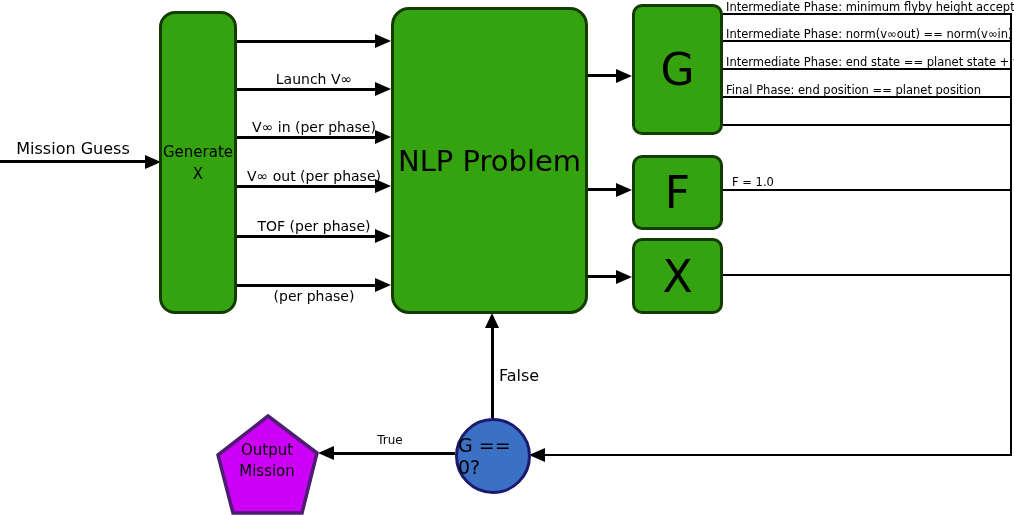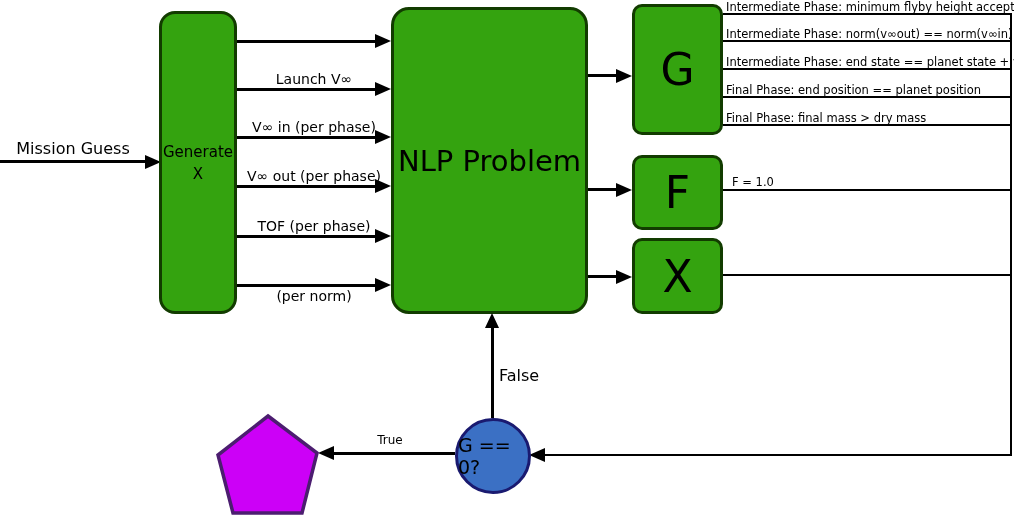--- a/index.html
+++ b/index.html
@@ -58,21 +58,21 @@
   <div class="line" style="left:237px;top:185px;width:138px;height:3px;"></div>
   <div class="ah ah-r" style="left:375px;top:179px;"></div>
   <div class="lbl ctr inlabel" style="left:239px;top:168px;">V∞ out (per phase)</div>
 
   <div class="line" style="left:237px;top:235px;width:138px;height:3px;"></div>
   <div class="ah ah-r" style="left:375px;top:229px;"></div>
   <div class="lbl ctr inlabel" style="left:239px;top:218px;">TOF (per phase)</div>
 
   <div class="line" style="left:237px;top:284px;width:138px;height:3px;"></div>
   <div class="ah ah-r" style="left:375px;top:278px;"></div>
-  <div class="lbl ctr inlabel" style="left:239px;top:288px;">(per norm)</div>
+  <div class="lbl ctr inlabel" style="left:239px;top:288px;">(per phase)</div>
 
   <div class="node" style="left:391px;top:7px;width:197px;height:307px;border-radius:18px;font-size:29px;">
     <div>NLP Problem</div>
   </div>
 
   <div class="line" style="left:588px;top:74px;width:29px;height:3px;"></div>
   <div class="ah ah-r" style="left:616px;top:69px;"></div>
   <div class="line" style="left:588px;top:188px;width:29px;height:3px;"></div>
   <div class="ah ah-r" style="left:616px;top:183px;"></div>
   <div class="line" style="left:588px;top:275px;width:29px;height:3px;"></div>
@@ -90,21 +90,20 @@
 
   <div class="line" style="left:723px;top:13px;width:289px;height:2px;"></div>
   <div class="lbl constraint" style="left:726px;top:0px;">Intermediate Phase: minimum flyby height acceptable</div>
   <div class="line" style="left:723px;top:40px;width:289px;height:2px;"></div>
   <div class="lbl constraint" style="left:726px;top:27px;">Intermediate Phase: norm(v∞out) == norm(v∞in)</div>
   <div class="line" style="left:723px;top:68px;width:289px;height:2px;"></div>
   <div class="lbl constraint" style="left:726px;top:55px;">Intermediate Phase: end state == planet state + v∞</div>
   <div class="line" style="left:723px;top:96px;width:289px;height:2px;"></div>
   <div class="lbl constraint" style="left:726px;top:83px;">Final Phase: end position == planet position</div>
   <div class="line" style="left:723px;top:124px;width:289px;height:2px;"></div>
-  <div class="lbl constraint" style="left:726px;top:111px;">Final Phase: final mass &gt; dry mass</div>
 
   <div class="line" style="left:723px;top:189px;width:289px;height:2px;"></div>
   <div class="lbl constraint" style="left:732px;top:175px;">F = 1.0</div>
 
   <div class="line" style="left:723px;top:274px;width:289px;height:2px;"></div>
 
   <div class="line" style="left:1010px;top:13px;width:2px;height:443px;"></div>
   <div class="line" style="left:545px;top:454px;width:466px;height:2px;"></div>
   <div class="ah ah-l" style="left:529px;top:448px;"></div>
 
@@ -116,14 +115,18 @@
   <div class="line" style="left:491px;top:327px;width:3px;height:91px;"></div>
   <div class="lbl" style="left:499px;top:366px;font-size:16px;">False</div>
 
   <div class="line" style="left:334px;top:452px;width:121px;height:3px;"></div>
   <div class="ah ah-l" style="left:318px;top:446px;"></div>
   <div class="lbl ctr" style="left:352px;top:433px;width:76px;font-size:12px;">True</div>
 
   <svg style="left:211px;top:411px;" width="112" height="104" viewBox="0 0 112 104">
     <polygon points="57,5 106,42 91,102 22,102 7,44" style="fill:var(--pentagon-fill);stroke:var(--pentagon-border);stroke-width:3.5;"></polygon>
   </svg>
+  <div class="lbl ctr" style="left:221px;top:440px;width:92px;font-size:15px;line-height:21px;white-space:normal;">
+    <div>Output</div>
+    <div>Mission</div>
+  </div>
 
 </div>
 
 </body></html>

